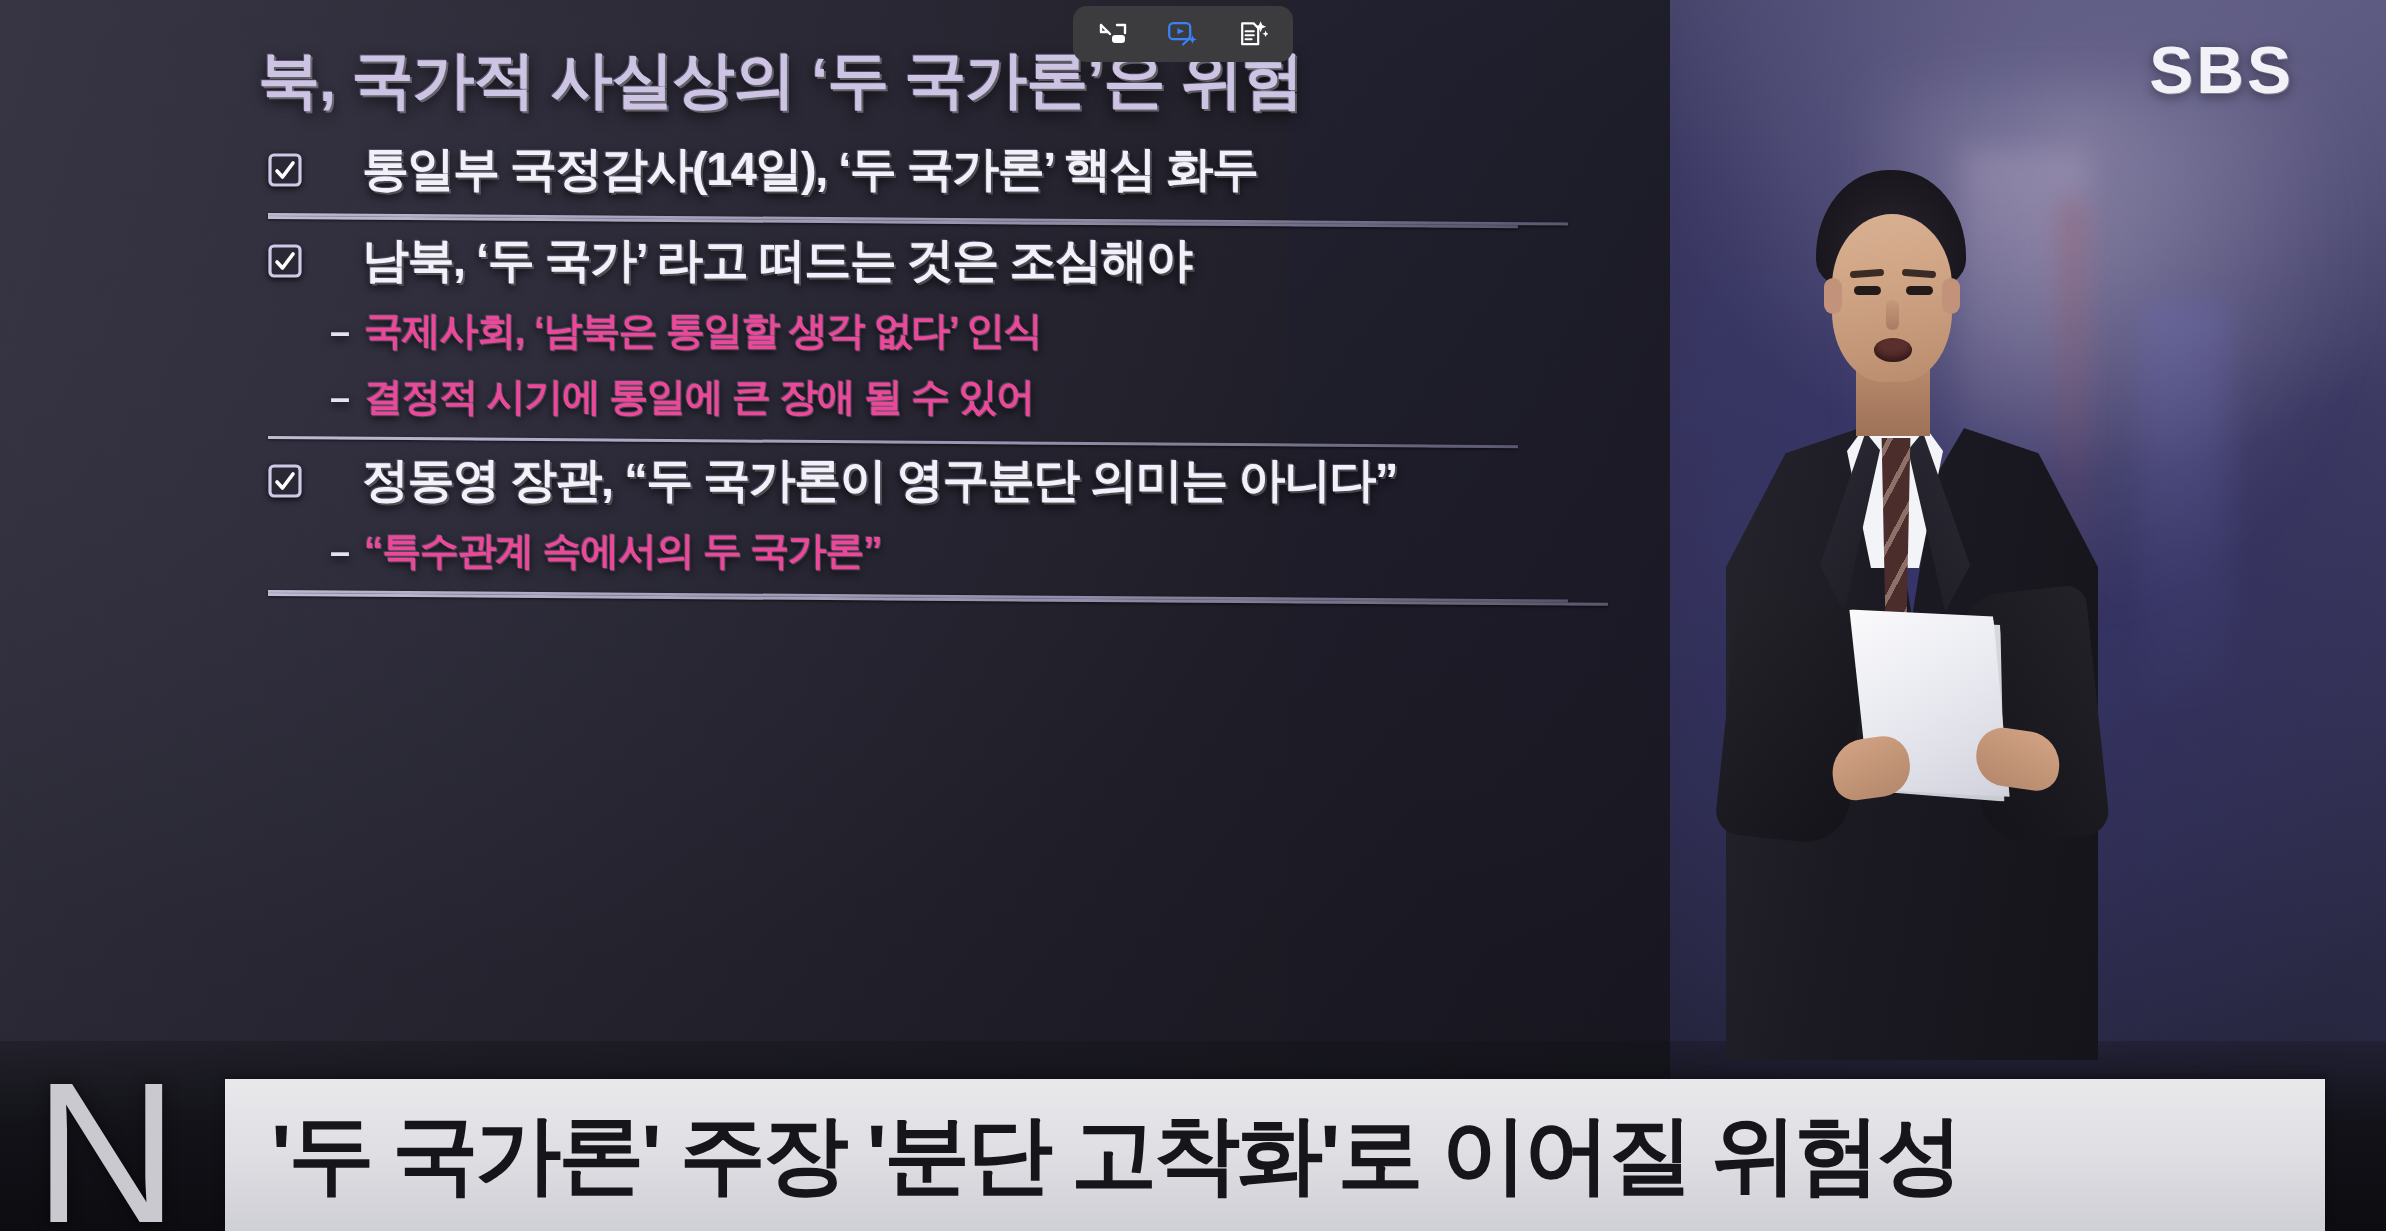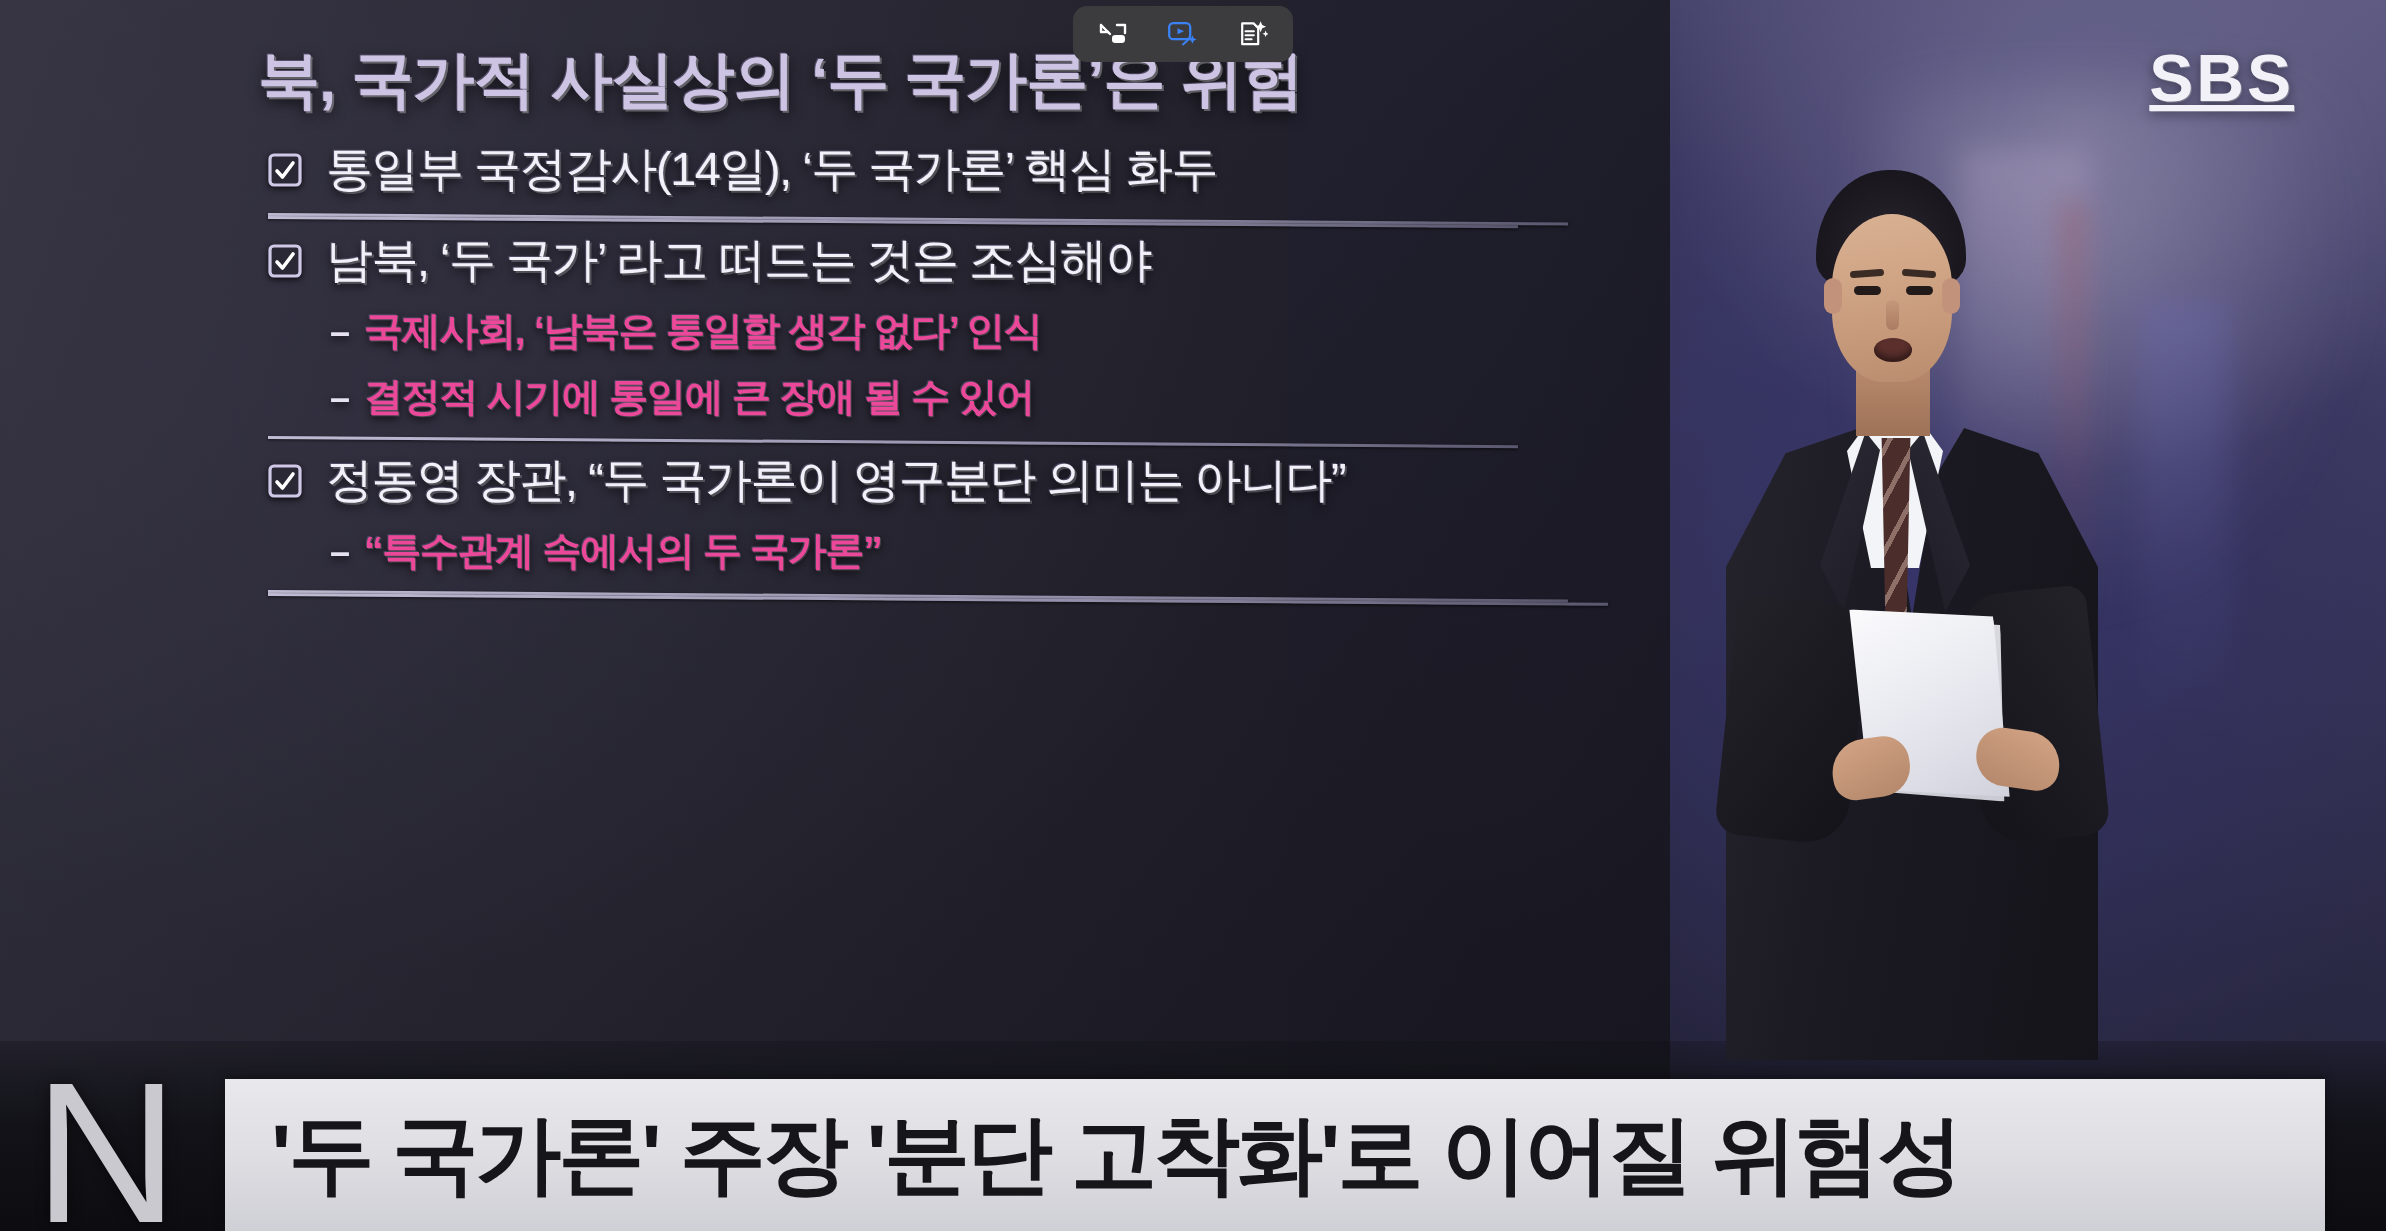--- a/index.html
+++ b/index.html
@@ -116,27 +116,28 @@
     display: flex; align-items: flex-start; gap: 24px;
   }
   .chk {
     flex: 0 0 auto;
     width: 34px; height: 36px; margin-top: 14px;
     position: relative;
   }
   .chk svg { display:block; filter: drop-shadow(0 2px 3px rgba(0,0,0,.8)); }
 
   .bullet-text {
-    font-size: 47px; font-weight: 400; letter-spacing: -1.5px;
+    font-size: 47px; font-weight: 700; letter-spacing: -1.5px;
     color: #f2f0f8;
     white-space: nowrap;
     text-shadow:
        2px 2px 0 rgba(255,255,255,.22),
       -1px -1px 1px rgba(90,88,115,.85),
        0 4px 10px rgba(0,0,0,.85);
+    margin-left: 36px;
   }
 
   .subs { margin: 4px 0 0 62px; }
   .sub-line {
     display: flex; align-items: baseline; gap: 14px;
     margin-top: 12px;
   }
   .sub-dash {
     font-size: 36px; font-weight: 700; color: #e6e2f2; line-height: 1;
     text-shadow: 0 3px 8px rgba(0,0,0,.8);
@@ -145,26 +146,25 @@
     font-size: 39px; font-weight: 700; letter-spacing: -1.3px;
     color: #ec4899; white-space: nowrap;
     text-shadow:
        1px 1px 0 rgba(255,255,255,.18),
       -1px -1px 1px rgba(85,83,110,.8),
        0 3px 9px rgba(0,0,0,.85);
   }
 
   
   .sbs {
-    position: absolute; right: 92px; top: 40px;
+    position: absolute; right: 92px; top: 32px;
     font-size: 66px; font-weight: 700; letter-spacing: 3px;
     color: #f3f1f8;
     text-shadow: 0 3px 12px rgba(0,0,0,.45), 1px 1px 0 rgba(255,255,255,.4);
     z-index: 40;
-    text-decoration: underline;
   }
 
   
   .anchor { position: absolute; left: 1690px; top: 170px; width: 470px; height: 890px; z-index: 30; }
   .an-hair {
     position: absolute; left: 126px; top: 0px; width: 150px; height: 120px;
     background: radial-gradient(ellipse at 50% 68%, #2b2630 0%, #19161d 70%, #141218 100%);
     border-radius: 72px 72px 40px 40px / 86px 86px 30px 30px;
   }
   .an-face {

